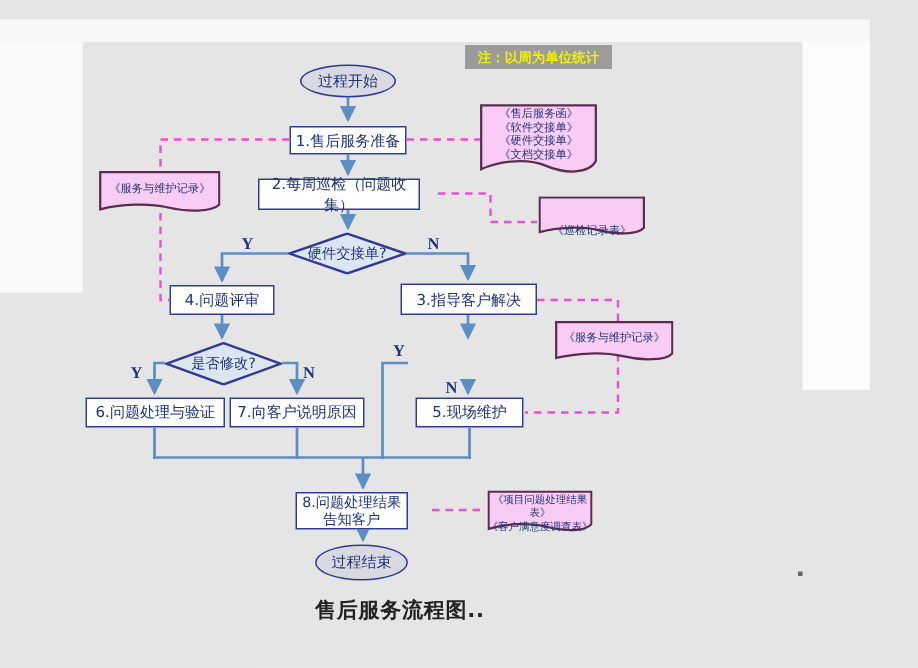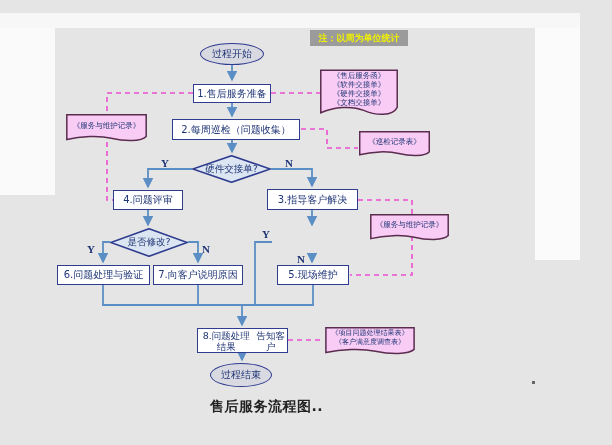--- a/index.html
+++ b/index.html
@@ -92,29 +92,29 @@
 
   <div class="doc" style="left:66px;top:114px;width:81px;height:28px">
     <svg viewBox="0 0 100 40" preserveAspectRatio="none">
       <path d="M1 1 H99 V32 C93 39.5 72 39 56 34.5 C41 30.5 18 31.5 1 36.5 Z" fill="#f8ccf4" stroke="#5b2c4f" stroke-width="1.5" vector-effect="non-scaling-stroke"></path>
     </svg>
     <div class="dtx" style="padding-top:7px">
       <div>《服务与维护记录》</div>
     </div>
   </div>
 
-  <div class="node box" style="left:172px;top:119px;width:128px;height:21px">
+  <div class="node box" style="left:172px;top:119px;width:108px;height:21px">
     <span>2.每周巡检（问题收集）</span>
   </div>
 
   <div class="doc" style="left:359px;top:131px;width:71px;height:26px">
     <svg viewBox="0 0 100 40" preserveAspectRatio="none">
       <path d="M1 1 H99 V32 C93 39.5 72 39 56 34.5 C41 30.5 18 31.5 1 36.5 Z" fill="#f8ccf4" stroke="#5b2c4f" stroke-width="1.5" vector-effect="non-scaling-stroke"></path>
     </svg>
-    <div class="dtx" style="padding-top:6px">
+    <div class="dtx" style="padding-top:18px">
       <div>《巡检记录表》</div>
     </div>
   </div>
 
   <div class="node diamond" style="left:192px;top:155px;width:79px;height:28px">
     <svg viewBox="0 0 100 40" preserveAspectRatio="none">
         <polygon points="50,1 99,20 50,39 1,20" fill="#dce6f2" stroke="#2f3c8f" stroke-width="1.6" vector-effect="non-scaling-stroke"></polygon>
       </svg>
     <span>硬件交接单?</span>
   </div>
@@ -152,26 +152,26 @@
   <div class="node box" style="left:57px;top:265px;width:93px;height:20px">
     <span>6.问题处理与验证</span>
   </div>
   <div class="node box" style="left:153px;top:265px;width:90px;height:20px">
     <span>7.向客户说明原因</span>
   </div>
   <div class="node box" style="left:277px;top:265px;width:72px;height:20px">
     <span>5.现场维护</span>
   </div>
 
-  <div class="node box" style="left:197px;top:328px;width:91px;height:25px;flex-direction:row;line-height:11px;font-size:9.5px">
+  <div class="node box" style="left:197px;top:328px;width:75px;height:25px;flex-direction:column;line-height:11px;font-size:9.5px">
     <span>8.问题处理结果</span>
     <span>告知客户</span>
   </div>
 
-  <div class="doc" style="left:325px;top:327px;width:90px;height:28px">
+  <div class="doc" style="left:325px;top:327px;width:70px;height:28px">
     <svg viewBox="0 0 100 40" preserveAspectRatio="none">
       <path d="M1 1 H99 V32 C93 39.5 72 39 56 34.5 C41 30.5 18 31.5 1 36.5 Z" fill="#f8ccf4" stroke="#5b2c4f" stroke-width="1.5" vector-effect="non-scaling-stroke"></path>
     </svg>
     <div class="dtx" style="padding-top:2px;font-size:7px">
       <div>《项目问题处理结果表》</div>
       <div>《客户满意度调查表》</div>
     </div>
   </div>
 
   <div class="node oval" style="left:210px;top:363px;width:62px;height:24px">

